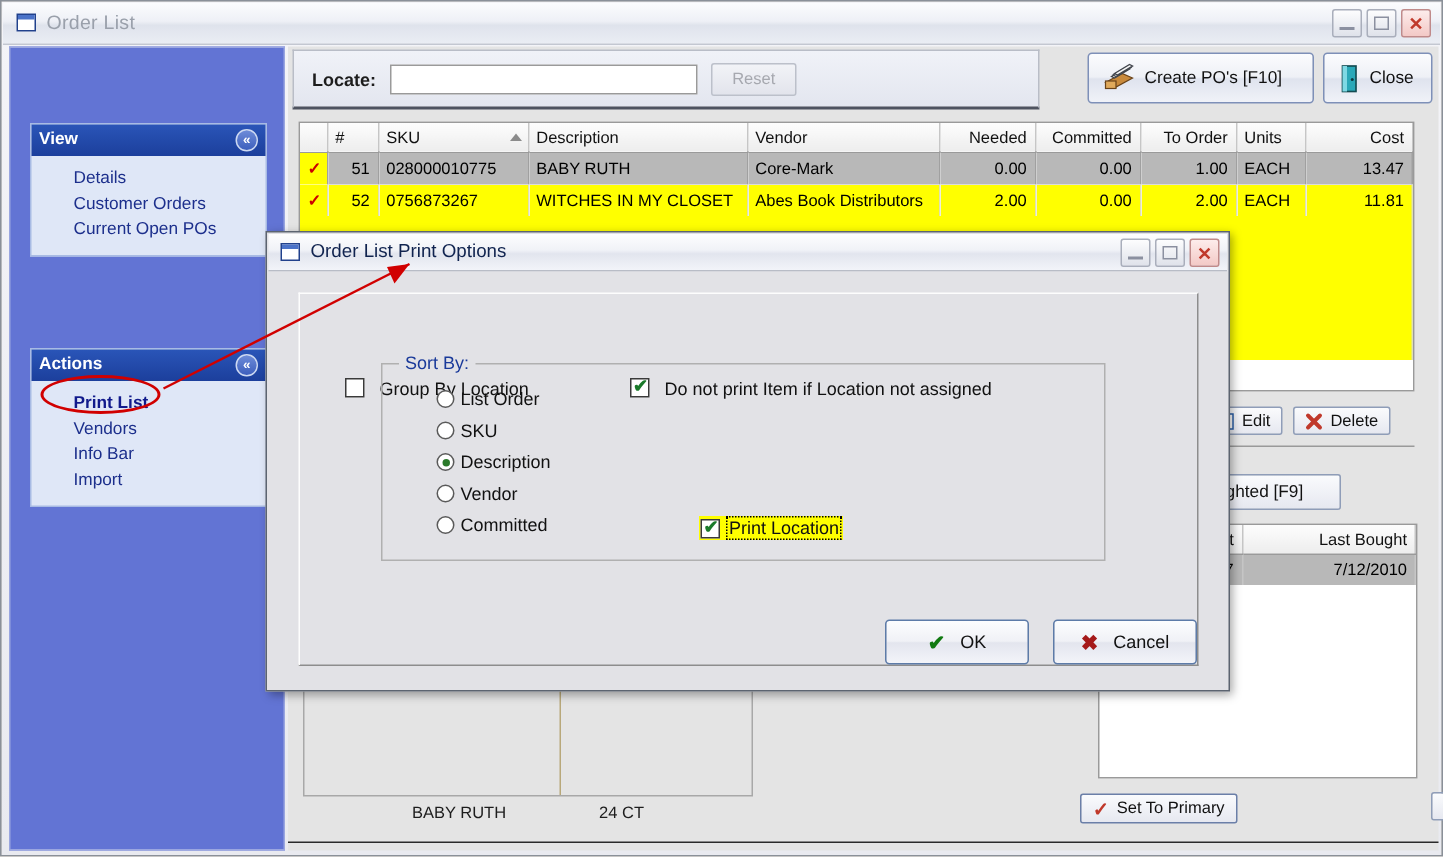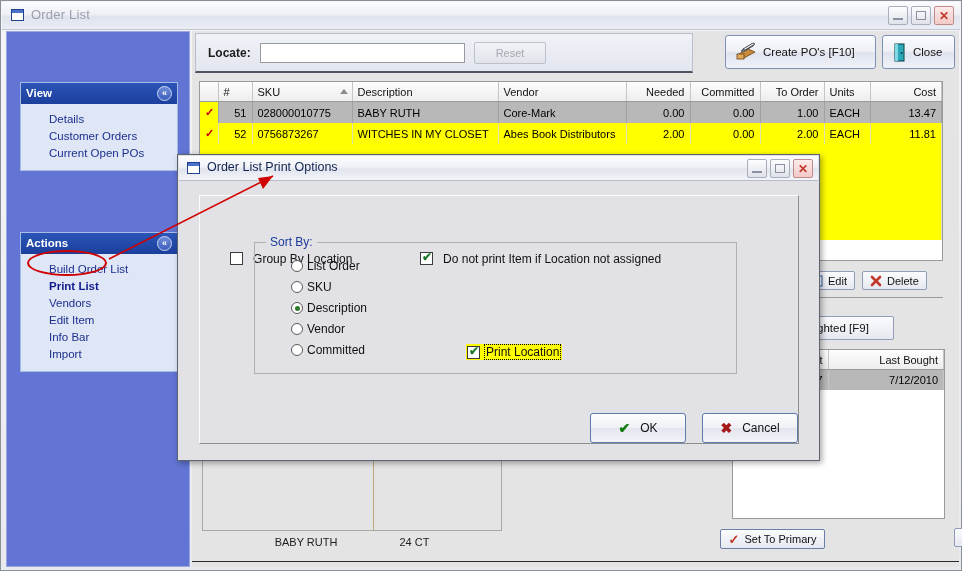--- a/index.html
+++ b/index.html
@@ -74,21 +74,21 @@
     background:linear-gradient(180deg,#f0f2f8,#e3e6ef);
     border:1px solid #b9bdc7;border-bottom:2px solid #4e5360;box-sizing:border-box;
   }
   .toolbar .lbl{position:absolute;left:12px;top:12px;font-size:12px;font-weight:bold;color:#1d1d1d;}
   .locate-input{
     position:absolute;left:64px;top:9px;width:205px;height:20px;
     background:#fff;border:1px solid #9a9a9a;box-sizing:border-box;
     font-family:"Liberation Sans",sans-serif;font-size:11px;padding:2px 4px;
   }
   .reset-btn{
-    position:absolute;left:278px;top:8px;width:72px;height:22px;
+    position:absolute;left:278px;top:8px;width:57px;height:22px;
     background:linear-gradient(180deg,#f2f3f7,#e2e4ec);
     border:1px solid #bcc0ca;border-radius:2px;box-sizing:border-box;
     color:#a6a8af;font-size:11px;line-height:20px;text-align:center;
   }
   .topbtn{
     position:absolute;top:4px;height:34px;
     background:linear-gradient(180deg,#fbfcfe 0%,#eef0f6 48%,#dfe3ee 52%,#f0f2f8 100%);
     border:1px solid #7e90b8;border-radius:3px;box-sizing:border-box;
     font-size:11.5px;color:#111;display:flex;align-items:center;gap:6px;padding:0 9px;
   }
@@ -272,24 +272,22 @@
         <li>Current Open POs</li>
       </ul>
     </div>
 
     <div class="navgrp" id="grp-actions">
       <div class="hdr">
         <span>Actions</span>
         <span class="chev">«</span>
       </div>
       <ul>
-        <li>Build Order List</li>
         <li class="print-bold">Print List</li>
         <li>Vendors</li>
-        <li>Edit Item</li>
         <li>Info Bar</li>
         <li>Import</li>
       </ul>
     </div>
   </div>
 
   <div class="client">
 
     <div class="toolbar">
       <span class="lbl">Locate:</span>

